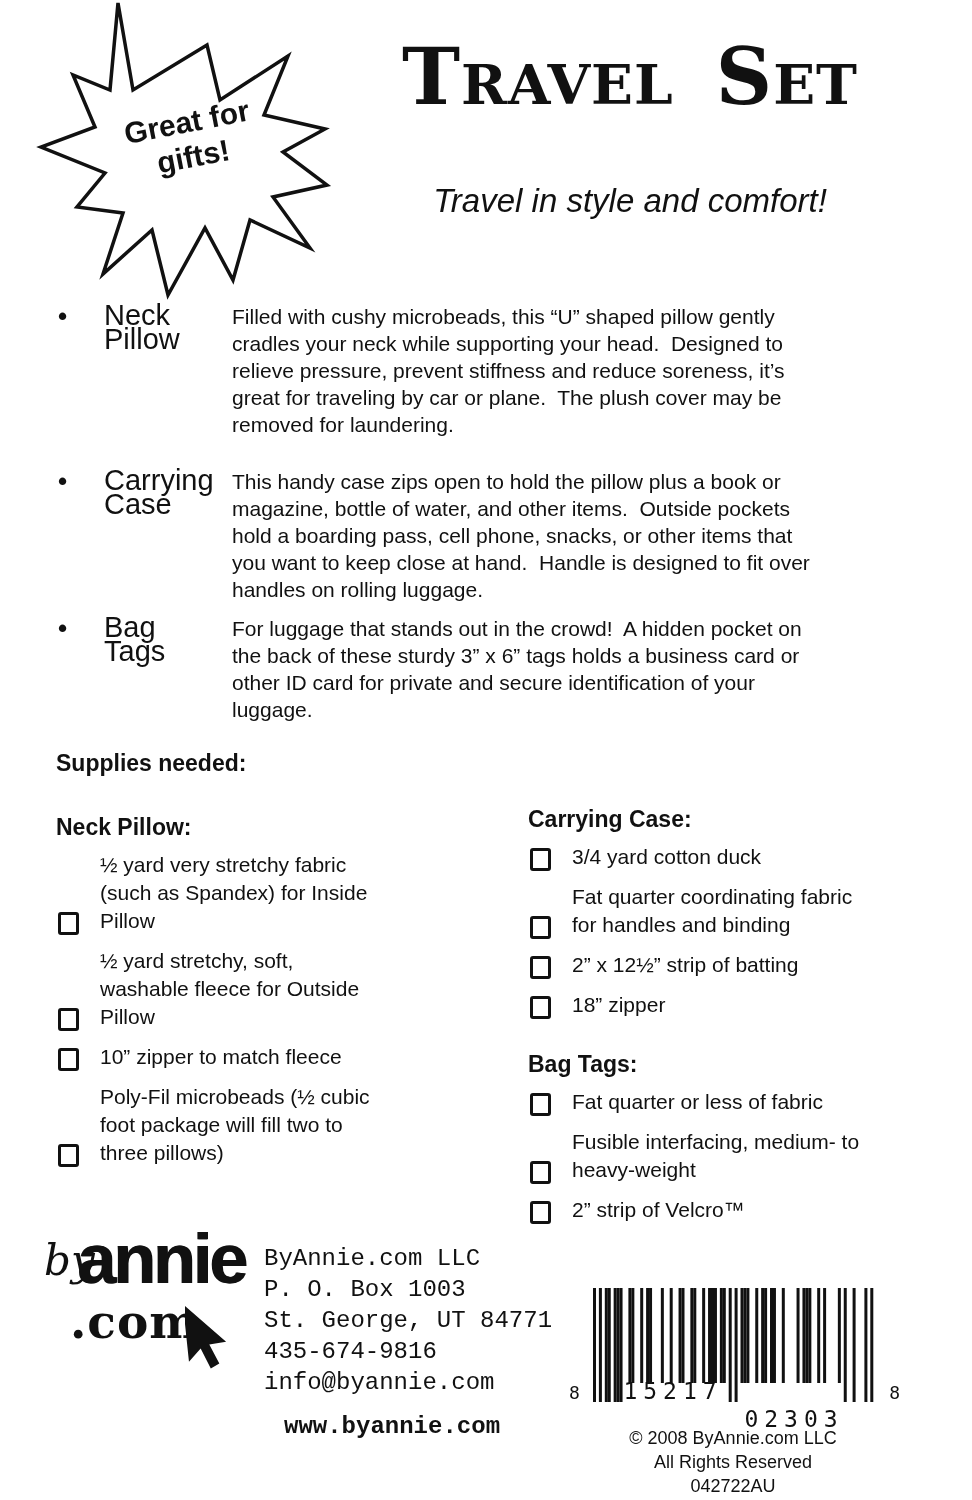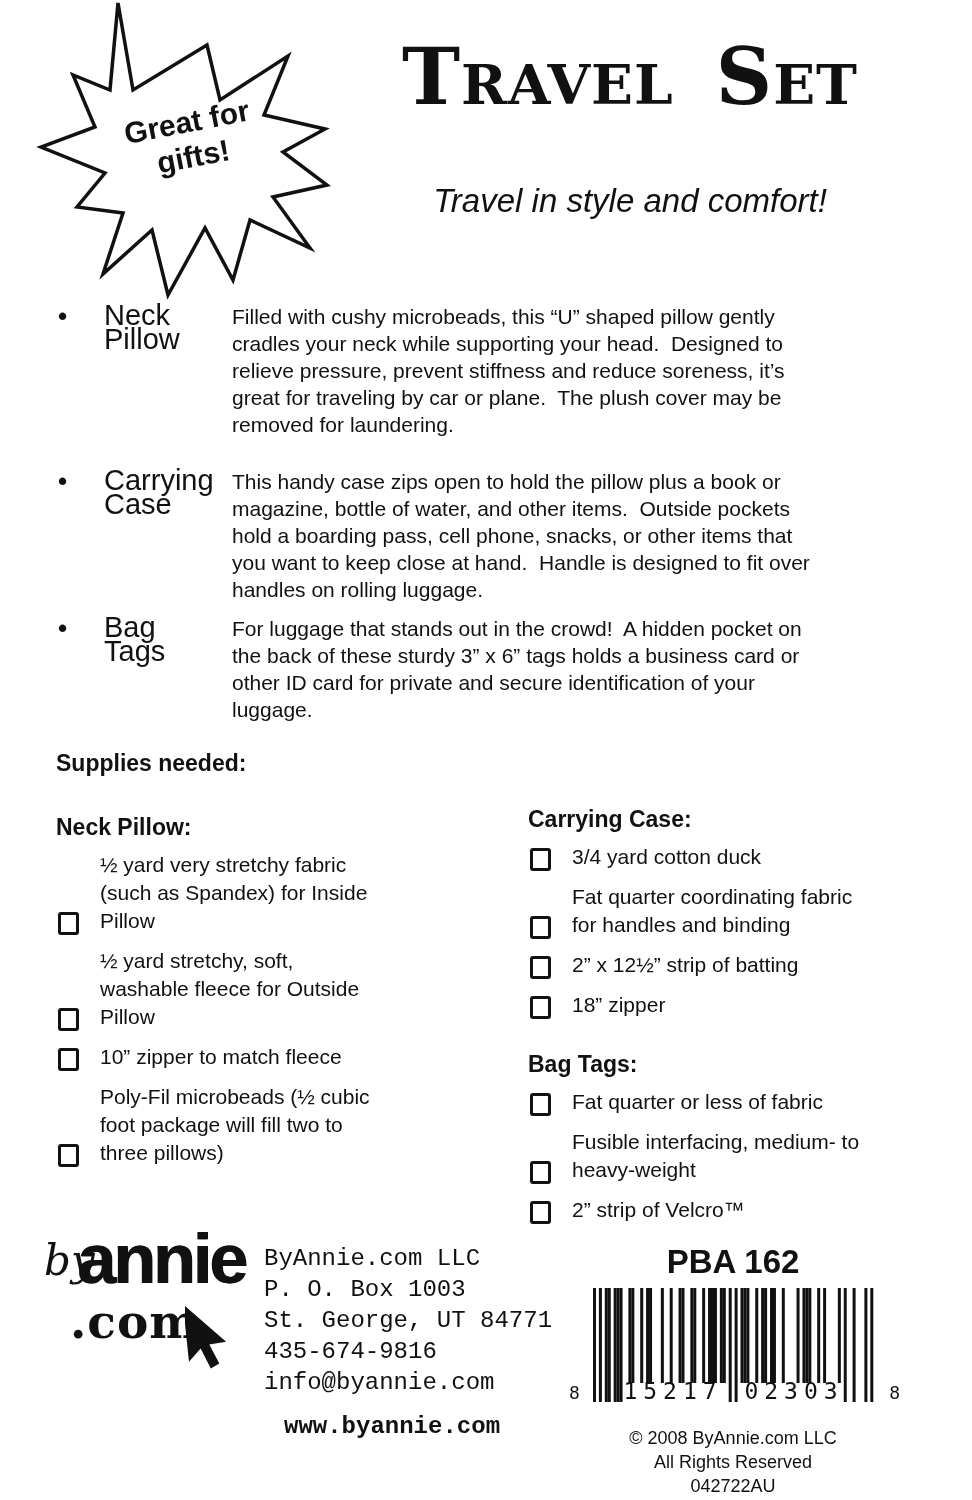--- a/index.html
+++ b/index.html
@@ -50,21 +50,21 @@
   .product-code{position:absolute;left:583px;top:1243px;width:300px;text-align:center;
                 font-size:33px;font-weight:bold;}
   .barcode-wrap{position:absolute;left:593px;top:1288px;width:281px;height:120px;}
   .barcode-wrap svg{display:block;}
   .bc-digit{position:absolute;font-family:"DejaVu Sans Mono",monospace;font-size:18px;top:94px;}
   .bc-d-left{left:-24px;}
   .bc-d-right{right:-26px;}
   .bc-group{position:absolute;top:90px;font-family:"DejaVu Sans Mono",monospace;
             font-size:23px;letter-spacing:6px;text-align:center;}
   .bc-g1{left:24px;width:112px;}
-  .bc-g2{left:146px;width:110px;}
+  .bc-g2{left:146px;width:110px;margin-top:28px;}
   .copyright{position:absolute;left:583px;top:1426px;width:300px;text-align:center;
              font-size:18px;line-height:24px;}
 </style>
 </head>
 <body>
 
 <div class="page">
 
   <svg class="starburst" viewBox="0 0 340 300" width="340" height="300">
     <polygon points="118,3 133,90 207,45 220,100 288,56 264,115 325,129 283,152 327,185 273,197 310,248 250,220 233,280 205,228 168,295 152,230 103,274 123,213 77,207 105,173 41,147 95,127 73,75 110,90" fill="#ffffff" stroke="#111111" stroke-width="3.5" stroke-linejoin="miter"></polygon>
@@ -180,21 +180,20 @@
 
   <div class="contact">
     <div class="contact-line">ByAnnie.com LLC</div>
     <div class="contact-line">P. O. Box 1003</div>
     <div class="contact-line">St. George, UT  84771</div>
     <div class="contact-line">435-674-9816</div>
     <div class="contact-line">info@byannie.com</div>
     <div class="website">www.byannie.com</div>
   </div>
 
-  <div class="product-code">PBA 162</div>
   <div class="barcode-wrap">
     <svg id="barcode-svg" width="281" height="118" viewBox="0 0 281 118" fill="#111111">
         <rect x="0.00" y="0" width="3.00" height="114"></rect>
         <rect x="5.90" y="0" width="3.00" height="114"></rect>
         <rect x="11.80" y="0" width="3.00" height="114"></rect>
         <rect x="14.75" y="0" width="3.00" height="114"></rect>
         <rect x="20.65" y="0" width="3.00" height="114"></rect>
         <rect x="23.60" y="0" width="3.00" height="114"></rect>
         <rect x="26.55" y="0" width="3.00" height="114"></rect>
         <rect x="35.40" y="0" width="3.00" height="95"></rect>

